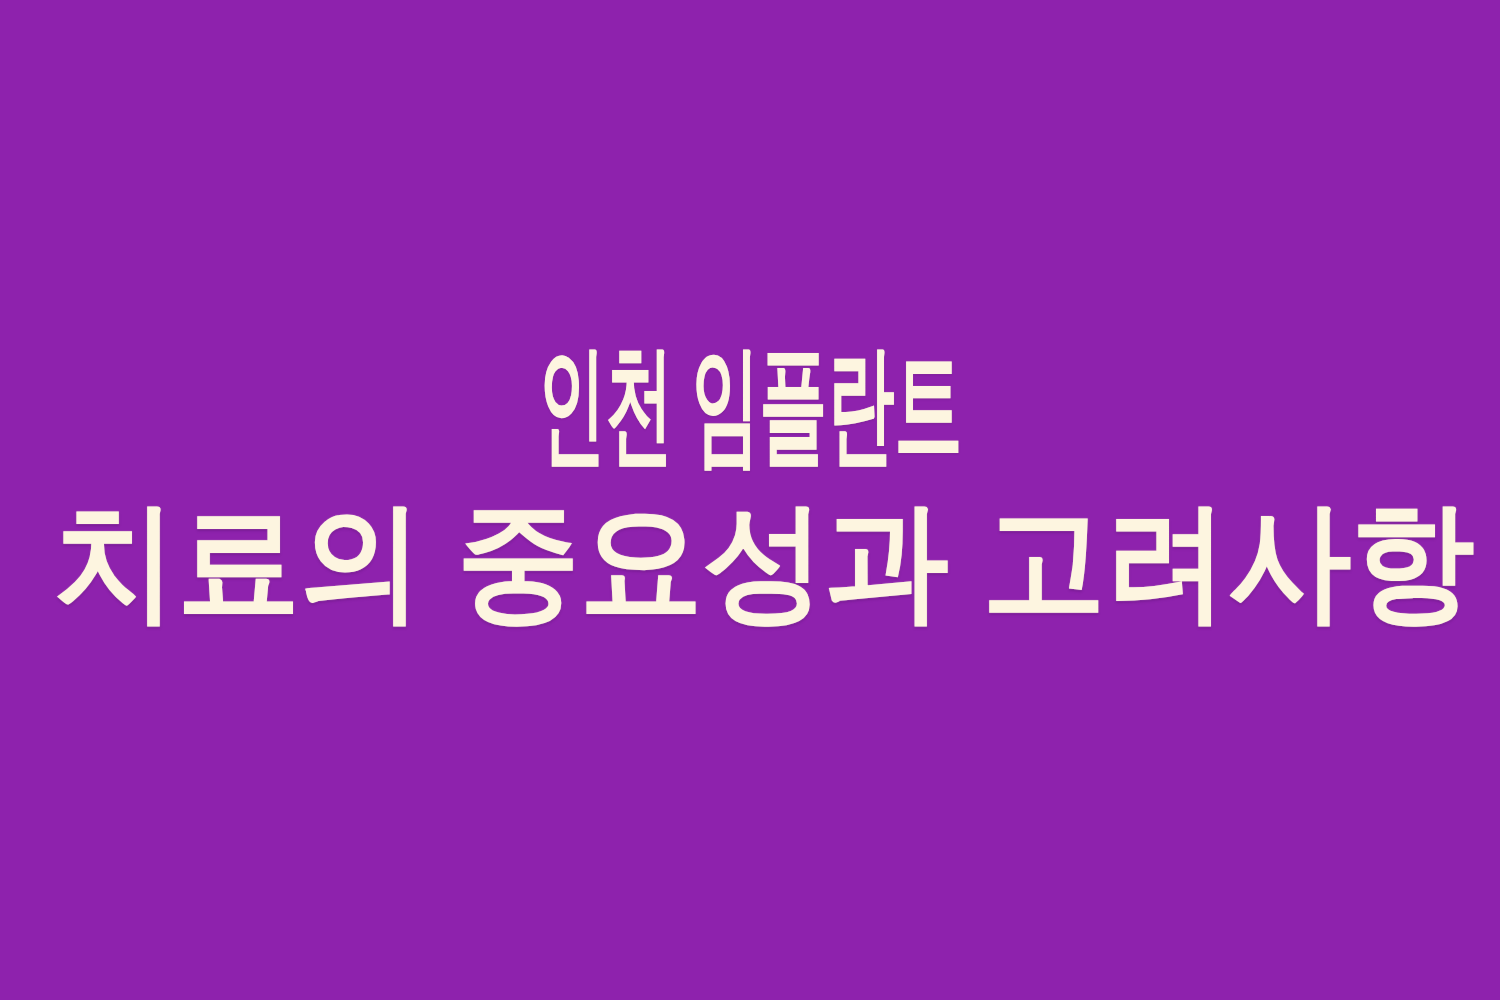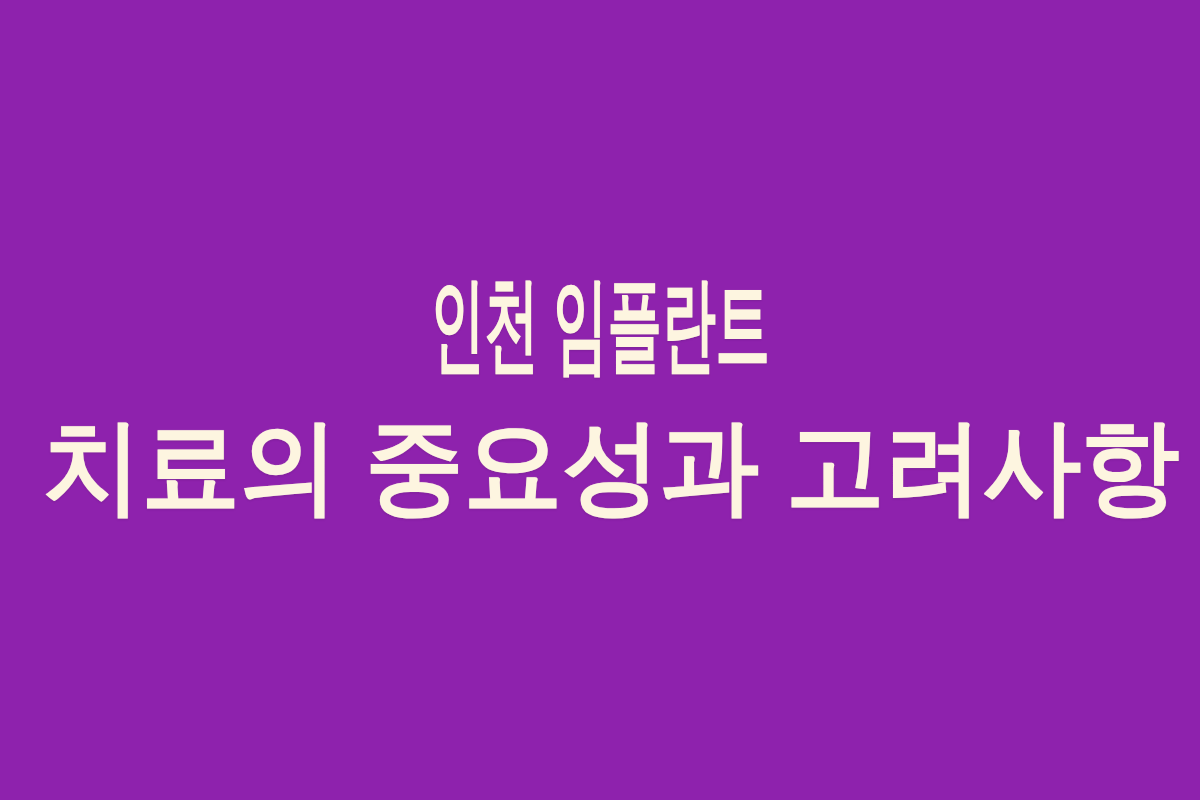--- a/index.html
+++ b/index.html
@@ -35,21 +35,20 @@
     left: 0;
     right: 0;
     top: 272px;
     display: flex;
     flex-direction: column;
     align-items: center;
     justify-content: flex-start;
     text-align: center;
     padding: 0 14px;
     box-sizing: border-box;
-    gap: 16px;
   }
 
   .headline-line {
     display: block;
     width: 100%;
     text-align: center;
     color: #FDF5E0;
     font-family: "Liberation Sans", "DejaVu Sans", sans-serif;
     font-weight: 700;
     letter-spacing: -0.5px;

